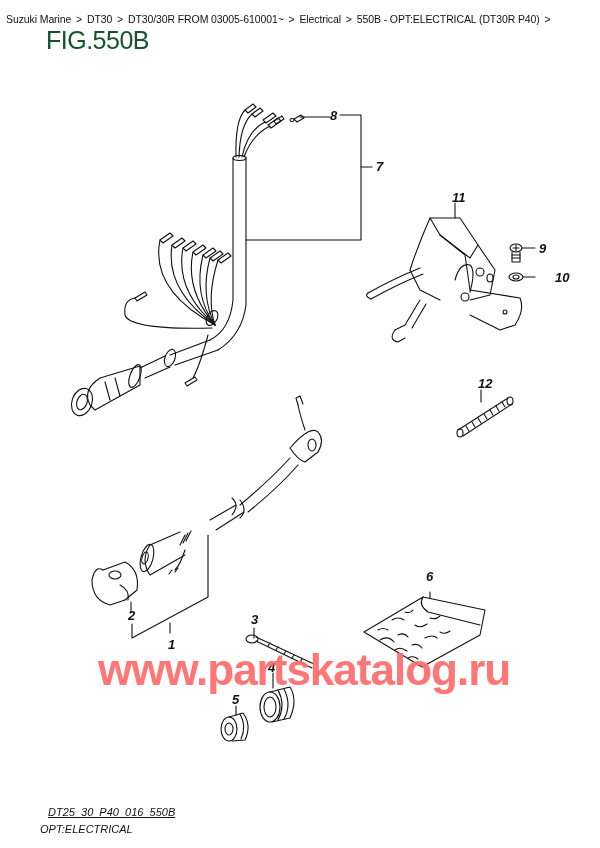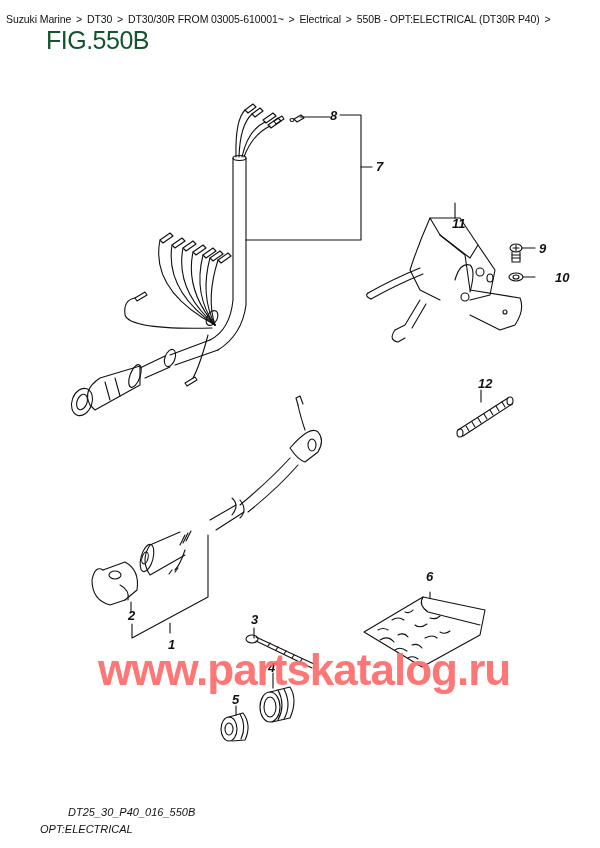--- a/index.html
+++ b/index.html
@@ -3,21 +3,21 @@
 <meta charset="utf-8">
 <style>
   html, body { margin: 0; padding: 0; background: #ffffff; }
   body { width: 600px; height: 848px; position: relative; overflow: hidden; font-family: "Liberation Sans", sans-serif; }
   .breadcrumb { position: absolute; left: 6px; top: 13px; font-size: 10.5px; color: #111; white-space: nowrap; letter-spacing: -0.1px; }
   .breadcrumb span.sep { margin: 0 2px; }
   .fig-title { position: absolute; left: 46px; top: 26px; font-size: 25px; color: #14532d; letter-spacing: -0.5px; }
   .drawing { position: absolute; left: 0; top: 0; width: 600px; height: 848px; }
   .callout { position: absolute; font-size: 13px; font-style: italic; font-weight: bold; color: #111; line-height: 1; }
   .watermark { position: absolute; left: 90px; top: 648px; font-size: 44px; font-weight: bold; color: #ff6f6f; letter-spacing: -1px; white-space: nowrap; line-height: 1; opacity: 0.95; margin-left: 8px; }
-  .footer-code { position: absolute; left: 68px; top: 806px; font-size: 11px; font-style: italic; color: #111; }
+  .footer-code { position: absolute; left: 48px; top: 806px; font-size: 11px; font-style: italic; color: #111; text-decoration: underline; }
   .footer-desc { position: absolute; left: 40px; top: 823px; font-size: 11px; font-style: italic; color: #111; }
 </style>
 </head>
 <body>
 
 <div class="breadcrumb">
   <span>Suzuki Marine</span>
   <span class="sep">&gt;</span>
   <span>DT30</span>
   <span class="sep">&gt;</span>
@@ -201,21 +201,21 @@
     <path d="M236 706 L236 715"></path>
     <ellipse cx="229" cy="729" rx="8" ry="12"></ellipse>
     <ellipse cx="229" cy="729" rx="4" ry="6"></ellipse>
     <path d="M229 717 L243 713 Q252 725 245 740 L232 741"></path>
     <path d="M240 714 Q247 726 241 739"></path>
   </g>
 </svg>
 
 <div class="callout" style="left:330px; top:109px;">8</div>
 <div class="callout" style="left:376px; top:160px;">7</div>
-<div class="callout" style="left:452px; top:191px;margin-top:26px;">11</div>
+<div class="callout" style="left:452px; top:191px;">11</div>
 <div class="callout" style="left:539px; top:242px;">9</div>
 <div class="callout" style="left:539px; top:271px;margin-left:16px;">10</div>
 <div class="callout" style="left:478px; top:377px;">12</div>
 <div class="callout" style="left:128px; top:609px;">2</div>
 <div class="callout" style="left:168px; top:638px;">1</div>
 <div class="callout" style="left:251px; top:613px;">3</div>
 <div class="callout" style="left:426px; top:570px;">6</div>
 <div class="callout" style="left:268px; top:661px;">4</div>
 <div class="callout" style="left:232px; top:693px;">5</div>
 

